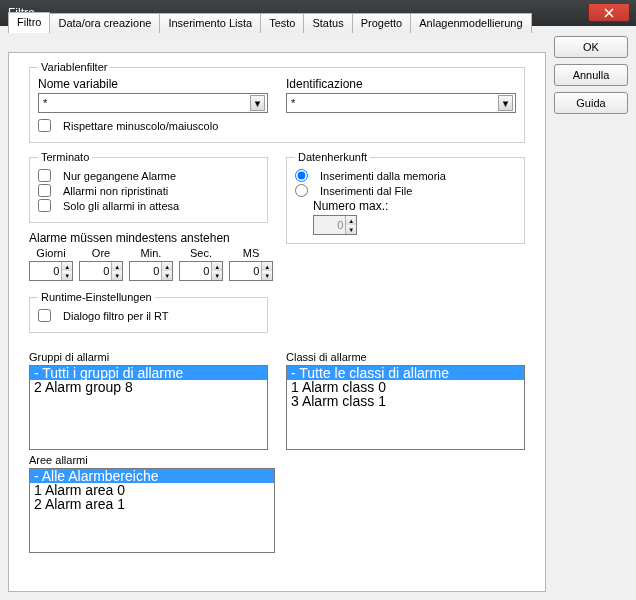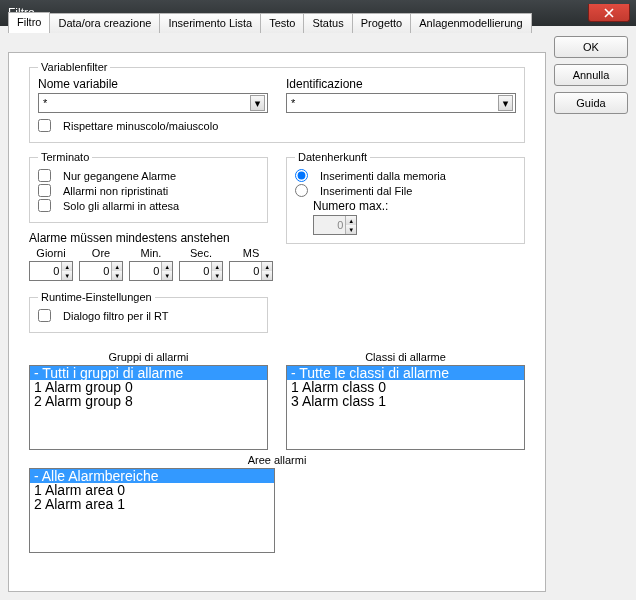--- a/index.html
+++ b/index.html
@@ -76,21 +76,21 @@
   .hdr { font-size:12px; margin-bottom:2px;}
   .listbox {
     border:1px solid #7a7a7a; background:#fff; height:85px; overflow:hidden;
     font-size:14px;
   }
   .listbox .item { padding:0 4px; line-height:14px; white-space:nowrap;}
   .listbox .item.sel { background:#3399ff; color:#fff;}
   .duration { display:flex; gap:6px;}
   .durcol { display:flex; flex-direction:column; align-items:center;}
   .durcol span { font-size:11px; margin-bottom:2px;}
-  .group-title{ font-size:11px; margin:4px 0 2px 0;text-align:center;}
+  .group-title{ font-size:11px; margin:4px 0 2px 0;}
   .aree .listbox{ width:246px;}
 </style>
 </head>
 <body>
 
 <div class="titlebar">
   <span>Filtro</span>
   <div class="close">
     <svg viewBox="0 0 10 10">
         <path d="M1 1 L9 9 M9 1 L1 9" stroke="#fff" stroke-width="1.6"></path>
@@ -242,21 +242,20 @@
                 </div>
               </fieldset>
             </div>
           </div>
 
           <div class="row" style="margin-top:6px">
             <div class="col">
               <div class="group-title">Gruppi di allarmi</div>
               <div class="listbox">
                 <div class="item sel">- Tutti i gruppi di allarme</div>
-                <div class="item">1 Alarm group 0</div>
                 <div class="item">2 Alarm group 8</div>
               </div>
             </div>
             <div class="col">
               <div class="group-title">Classi di allarme</div>
               <div class="listbox">
                 <div class="item sel">- Tutte le classi di allarme</div>
                 <div class="item">1 Alarm class 0</div>
                 <div class="item">3 Alarm class 1</div>
               </div>

